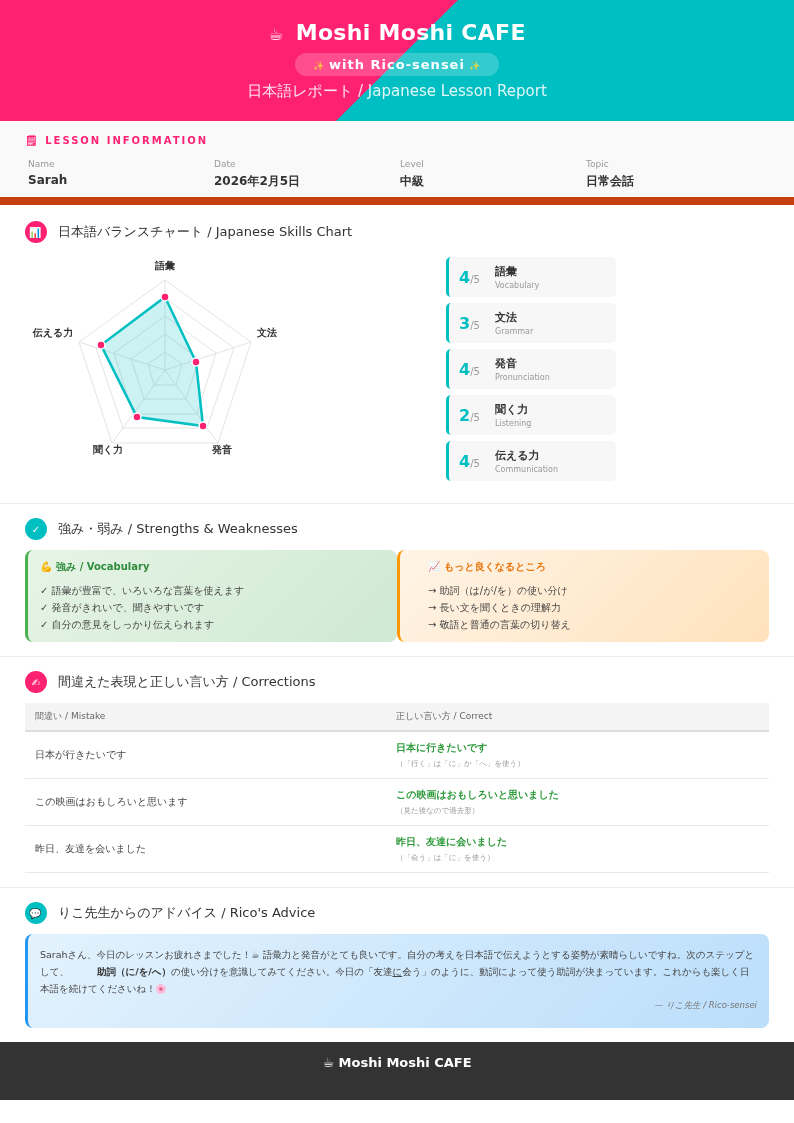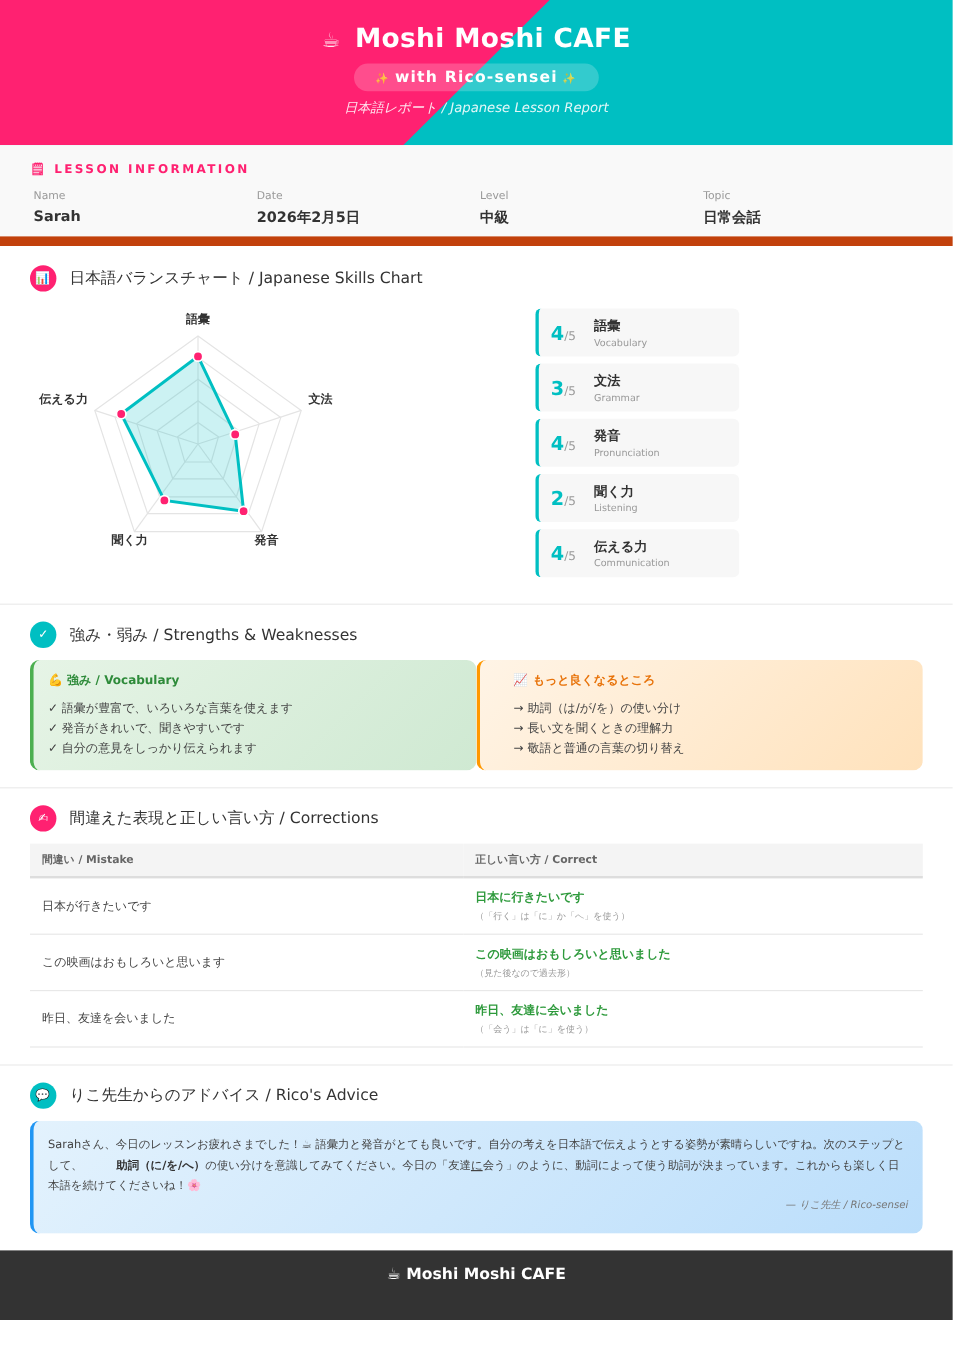--- a/index.html
+++ b/index.html
@@ -4,21 +4,21 @@
 <style>
   * { box-sizing: border-box; margin: 0; padding: 0; }
   body { width: 794px; height: 1123px; background: #ffffff; font-family: "DejaVu Sans", sans-serif; color: #333; position: relative; overflow: hidden; }
   .header { position: absolute; left: 0; top: 0; width: 794px; height: 121px; background: #00bfc2; overflow: hidden; text-align: center; }
   .header .pink { position: absolute; left: 0; top: 0; width: 794px; height: 121px; background: #ff2171; clip-path: polygon(0 0, 458px 0, 336px 121px, 0 121px); }
   .header .inner { position: relative; z-index: 2; }
   .title { margin-top: 20px; font-size: 22px; font-weight: bold; color: #fff; letter-spacing: 0.3px; }
   .title .cup { font-size: 17px; opacity: 0.9; margin-right: 4px; }
   .pill { display: inline-block; margin-top: 8px; padding: 4px 14px; border-radius: 14px; background: rgba(255,255,255,0.2); color: #fff; font-weight: bold; font-size: 13px; letter-spacing: 1px; }
   .pill .sp { font-size: 9px; opacity: 0.8; margin: 0 4px; }
-  .subtitle { margin-top: 6px; font-size: 11px; color: rgba(255,255,255,0.88); font-style: italic; }
+  .subtitle { margin-top: 6px; font-size: 15px; color: rgba(255,255,255,0.88); }
 
   .info { position: absolute; left: 0; top: 121px; width: 794px; height: 84px; background: #f9f9f9; border-bottom: 8px solid #c2410c; }
   .info-title { position: absolute; left: 25px; top: 14px; font-size: 10px; font-weight: bold; color: #ff2171; letter-spacing: 2px; }
   .info-col { position: absolute; top: 38px; }
   .info-col .lbl { font-size: 9px; color: #999; }
   .info-col .val { font-size: 12px; font-weight: bold; color: #333; margin-top: 4px; }
 
   .sec-head { position: absolute; left: 25px; display: flex; align-items: center; }
   .sec-icon { width: 22px; height: 22px; border-radius: 50%; display: flex; align-items: center; justify-content: center; color: #fff; font-size: 10px; }
   .sec-title { margin-left: 11px; font-size: 13px; color: #333; }
@@ -34,21 +34,21 @@
   .score .en { font-size: 8px; color: #999; margin-top: 2px; }
 
   .card { position: absolute; top: 550px; height: 92px; border-radius: 8px; padding: 10px 12px; font-size: 10px; }
   .card.good { left: 25px; width: 372px; background: linear-gradient(135deg, #e6f4e6, #cfe9d2); border-left: 3px solid #4caf50; }
   .card.improve { left: 397px; width: 372px; background: linear-gradient(135deg, #fff4e6, #ffe2bc); border-left: 3px solid #ff9800; padding-left: 28px; }
   .card .ctitle { font-weight: bold; font-size: 10px; margin-bottom: 8px; }
   .card.good .ctitle { color: #2e8b3a; } .card.improve .ctitle { color: #e8730a; }
   .card .item { line-height: 17px; color: #444; }
 
   .table { position: absolute; left: 25px; top: 703px; width: 744px; border-collapse: collapse; font-size: 10px; }
-  .table th { background: #f4f4f4; height: 28px; text-align: left; font-size: 9px; color: #666; font-weight: bold; padding-left: 10px; border-bottom: 2px solid #ddd; }
+  .table th { background: #f4f4f4; height: 28px; text-align: left; font-size: 9px; color: #666; font-weight: normal; padding-left: 10px; border-bottom: 2px solid #ddd; }
   .table td { height: 47px; padding-left: 10px; border-bottom: 1px solid #e8e8e8; vertical-align: middle; color: #444; }
   .table td .ok { color: #2e9a3c; font-weight: bold; font-size: 10px; }
   .table td .note { color: #999; font-size: 7.5px; margin-top: 4px; }
 
   .advice { position: absolute; left: 25px; top: 934px; width: 744px; height: 94px; border-radius: 8px; border-left: 3px solid #2196f3; background: linear-gradient(135deg, #e3f2fd, #bbdefb); padding: 12px 12px 0 12px; font-size: 9.5px; line-height: 17px; color: #444; }
   .advice b { color: #333; padding-left: 28px; }
   .advice .sig { position: absolute; right: 12px; bottom: 14px; font-size: 8.5px; font-style: italic; color: #777; }
 
   .footer { position: absolute; left: 0; top: 1042px; width: 794px; height: 58px; background: #333333; text-align: center; }
   .footer .ft { margin-top: 13px; font-size: 13px; font-weight: bold; color: #fff; }

